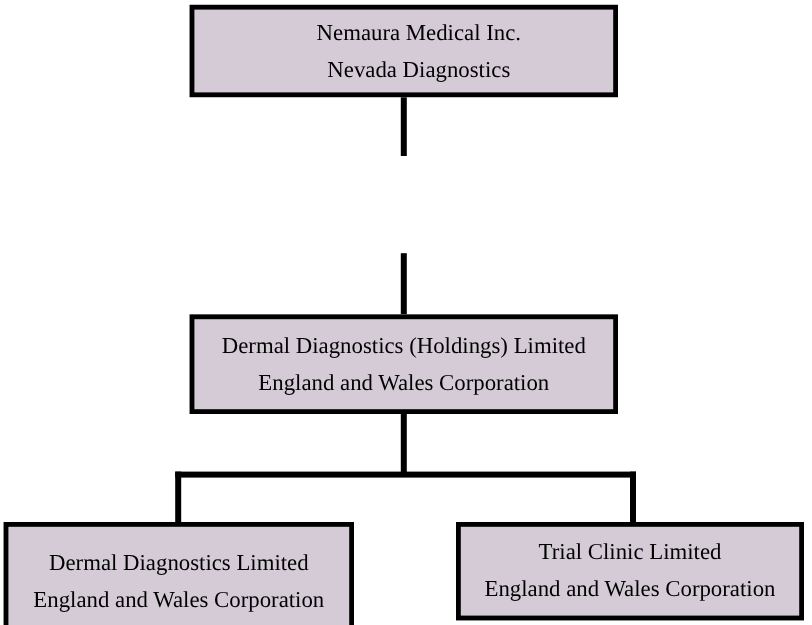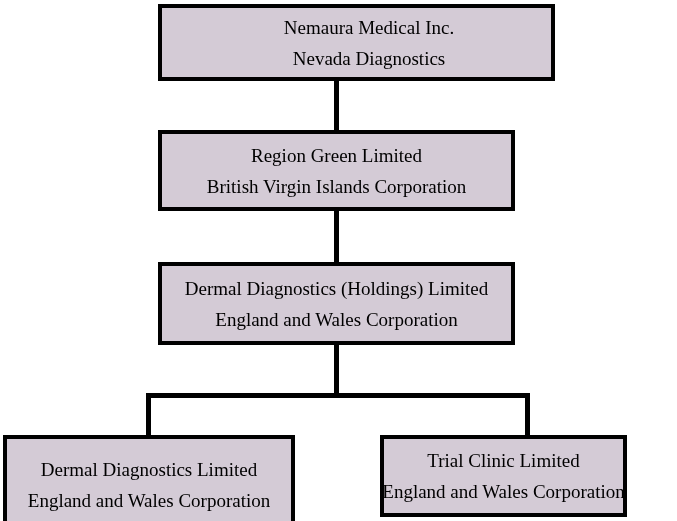--- a/index.html
+++ b/index.html
@@ -33,25 +33,25 @@
   .org-node span {
     display: block;
     white-space: nowrap;
   }
   .connector {
     position: absolute;
     background: #000000;
     z-index: 1;
   }
   
-  .node-1 { left: 158px; top: 4px;   width: 397px; height: 77px; padding-left: 25px; }
+  .node-1 { left: 158px; top: 4px;   width: 357px; height: 77px; padding-left: 25px; }
   .node-2 { left: 158px; top: 130px; width: 357px; height: 81px; }
   .node-3 { left: 158px; top: 262px; width: 357px; height: 83px; justify-content: center; }
   .node-4 { left: 3px;   top: 435px; width: 292px; height: 100px; }
-  .node-5 { left: 380px; top: 435px; width: 247px; height: 82px; }
+  .node-5 { left: 380px; top: 435px; width: 290px; height: 82px; }
   
   .conn-v1 { left: 334px; top: 81px;  width: 5px;   height: 49px; }
   .conn-v2 { left: 334px; top: 211px; width: 5px;   height: 51px; }
   .conn-v3 { left: 334px; top: 345px; width: 5px;   height: 52px; }
   .conn-h1 { left: 146px; top: 393px; width: 384px; height: 5px;  }
   .conn-v4 { left: 146px; top: 393px; width: 5px;   height: 42px; }
   .conn-v5 { left: 525px; top: 393px; width: 5px;   height: 42px; }
 </style>
 </head>
 <body>
@@ -63,24 +63,20 @@
   <div class="connector conn-v3"></div>
   <div class="connector conn-h1"></div>
   <div class="connector conn-v4"></div>
   <div class="connector conn-v5"></div>
 
   <div class="org-node node-1">
     <span>Nemaura Medical Inc.</span>
     <span>Nevada Diagnostics</span>
   </div>
 
-  <div class="org-node node-2">
-    <span>Region Green Limited</span>
-    <span>British Virgin Islands Corporation</span>
-  </div>
 
   <div class="org-node node-3">
     <span>Dermal Diagnostics (Holdings) Limited</span>
     <span>England and Wales Corporation</span>
   </div>
 
   <div class="org-node node-4">
     <span>Dermal Diagnostics Limited</span>
     <span>England and Wales Corporation</span>
   </div>

